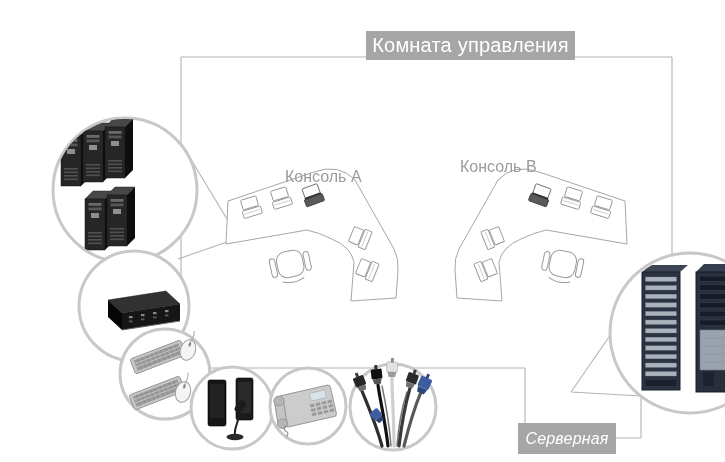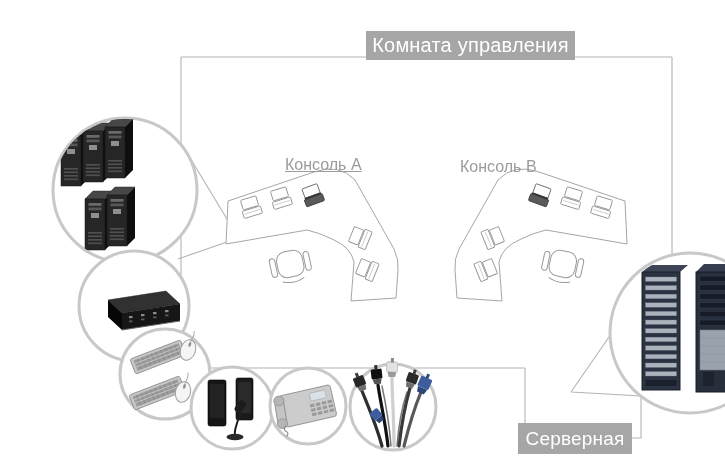--- a/index.html
+++ b/index.html
@@ -8,25 +8,25 @@
     font-family:"Liberation Sans", sans-serif;
     margin-left:48px;
   }
   #diagram-svg{position:absolute;left:0;top:0;}
   .room-label{
     position:absolute;background:#a6a6a6;color:#ffffff;
     display:flex;align-items:center;justify-content:center;
     font-family:"Liberation Sans", sans-serif;letter-spacing:.2px;
   }
   .room-label.control{left:318px;top:31px;width:209px;height:29px;font-size:20px;}
-  .room-label.server{left:470px;top:423px;width:114px;height:31px;font-size:19px;}
+  .room-label.server{left:470px;top:423px;width:98px;height:31px;font-size:16px;font-style:italic;}
   .console-label{
     position:absolute;color:#9b9b9b;font-size:16px;font-family:"Liberation Sans", sans-serif;
   }
-  .console-label.a{left:237px;top:156px;text-decoration:underline;}
+  .console-label.a{left:237px;top:168px;}
   .console-label.b{left:412px;top:158px;}
 </style>
 </head>
 <body>
 
 <div id="stage">
 
 <svg id="diagram-svg" width="725" height="462" viewBox="0 0 725 462">
   <defs>
     <clipPath id="clip-towers">

